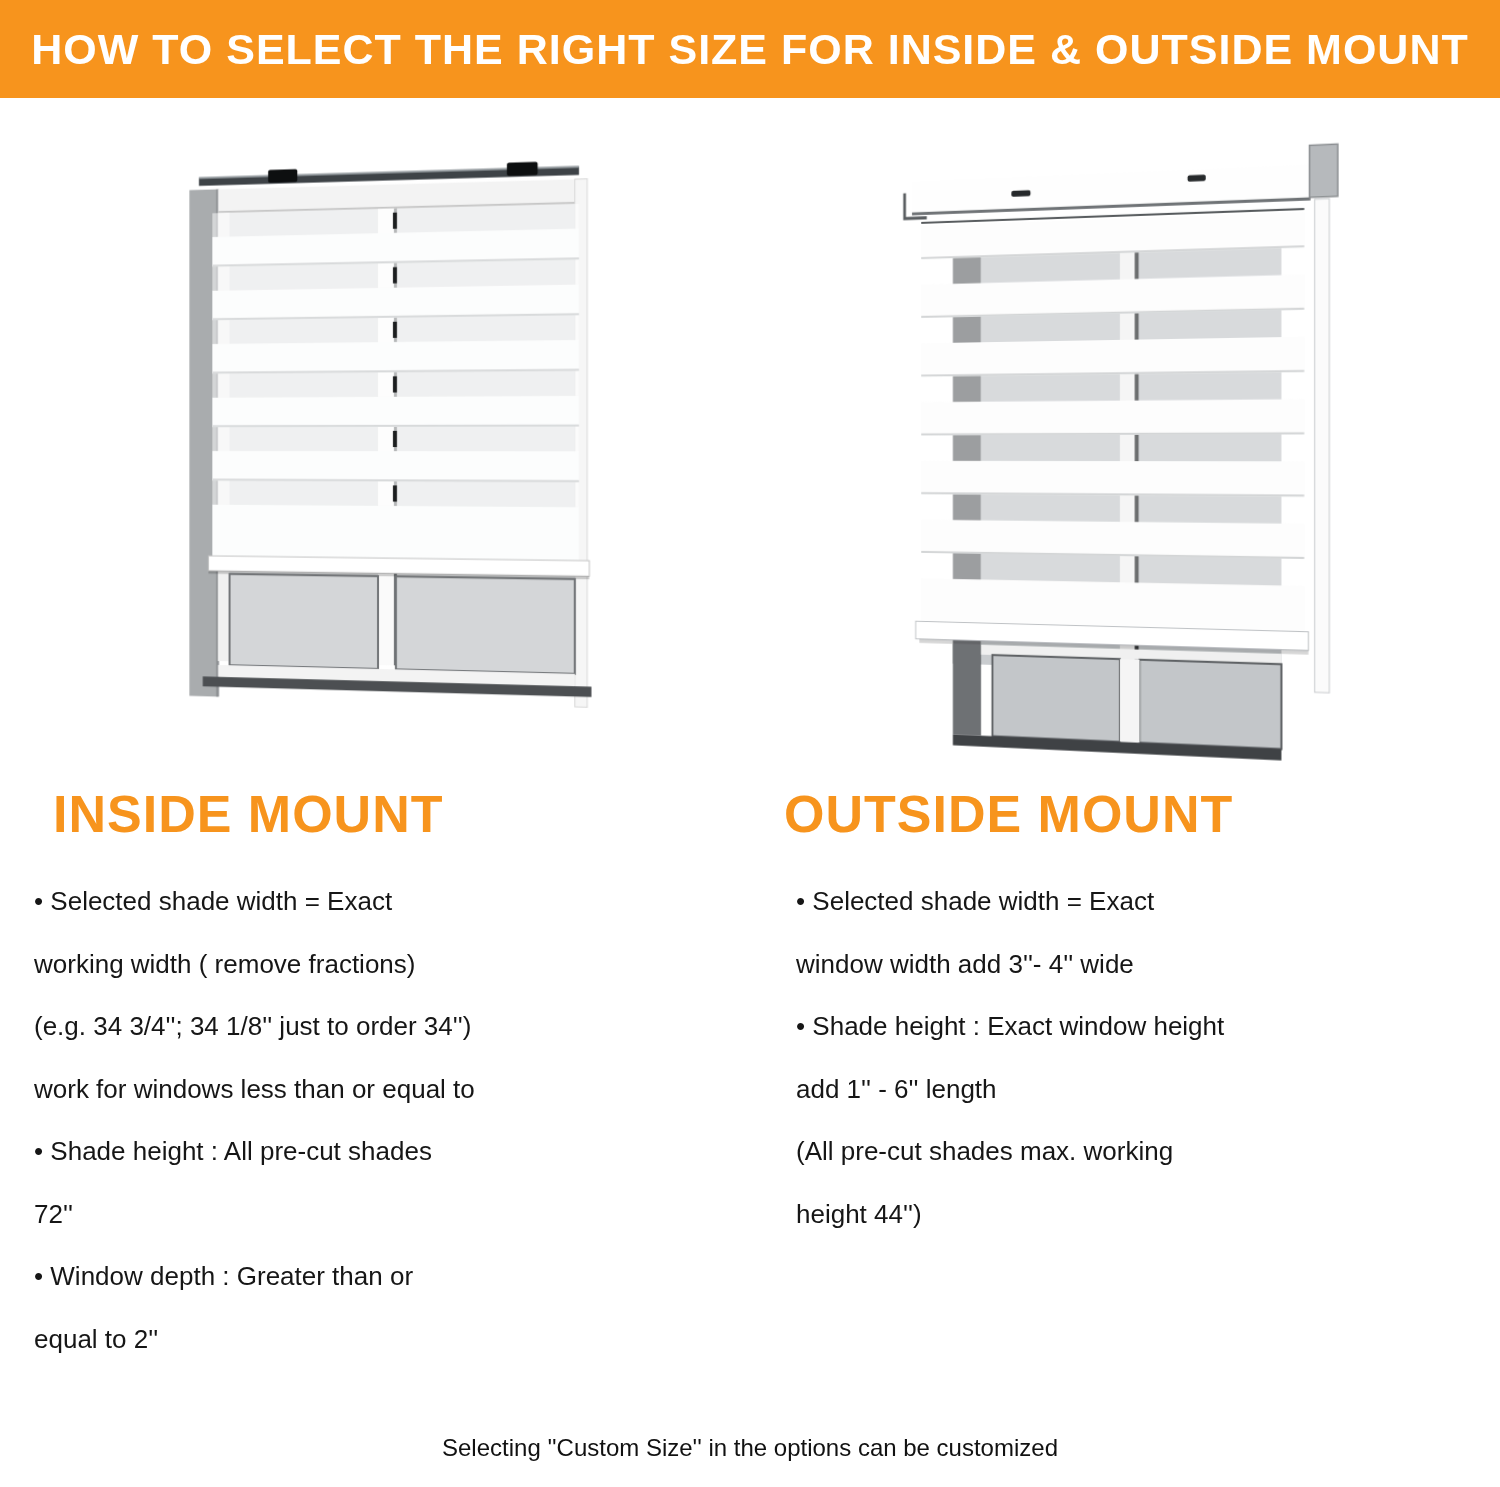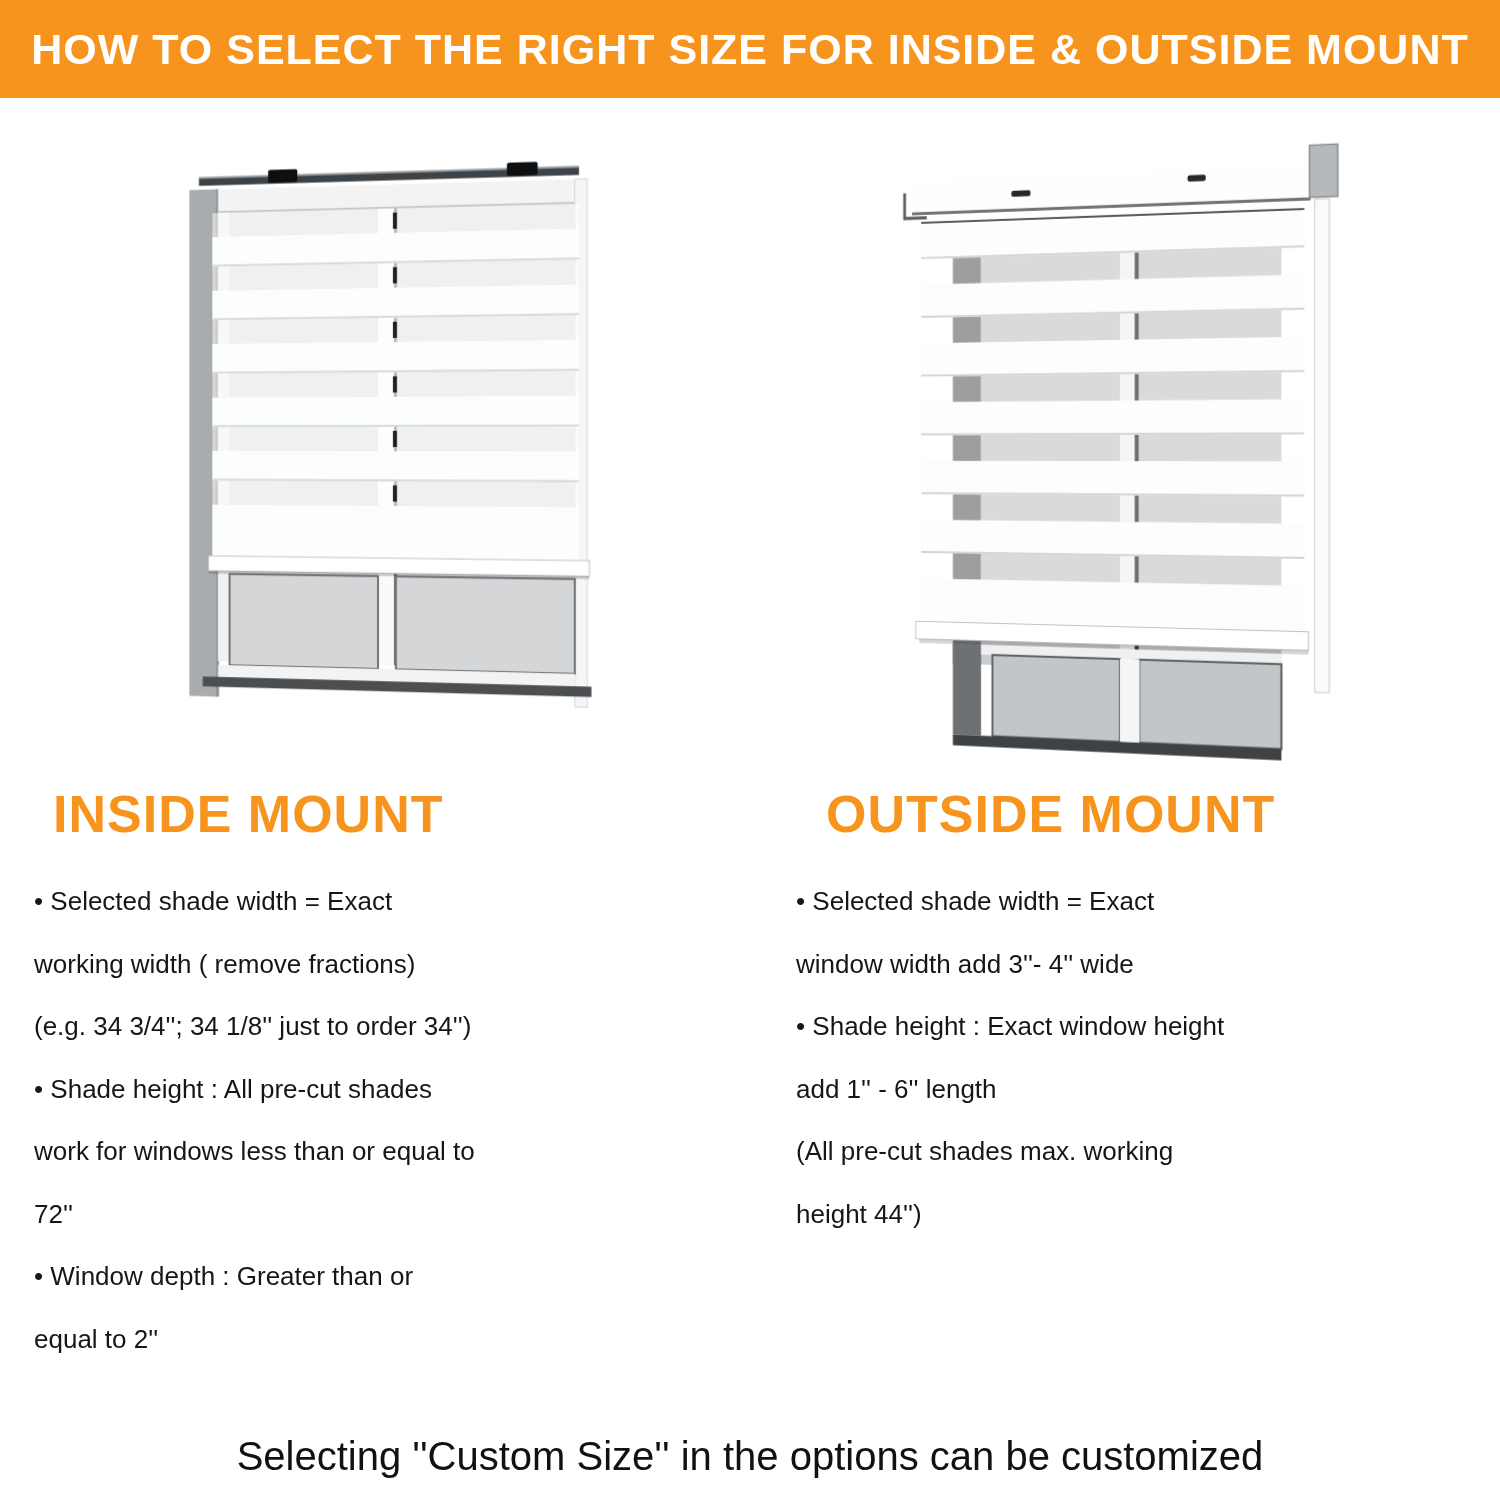--- a/index.html
+++ b/index.html
@@ -20,30 +20,30 @@
   .illus svg { width:100%; height:100%; display:block; }
   .illus-left  { left:166px; top:153px; width:434px; height:578px;
                  transform:perspective(1600px) rotateY(-10deg); }
   .illus-right { left:886px; top:144px; width:454px; height:616px;
                  transform:perspective(1500px) rotateY(-13deg); }
   .col-heading {
     position:absolute; margin:8px; color:#F7941D; font-size:52px;
     font-weight:bold; letter-spacing:1px; white-space:nowrap;
   }
   .heading-inside  { left:45px;  top:776px; }
-  .heading-outside { left:818px; top:776px; }
+  .heading-outside { left:776px; top:776px; }
   .bullets { position:absolute; top:870px; }
   .bullets-inside  { left:34px;  width:716px; }
   .bullets-outside { left:796px; width:700px; }
   .bullets .line {
     font-size:26px; line-height:62.5px; color:#161616; white-space:nowrap;
   }
   .footer {
     position:absolute; left:0; top:1434px; width:1500px;
-    text-align:center; font-size:40px; color:#111111;
+    text-align:center; font-size:24px; color:#111111;
   }
 </style>
 </head>
 <body>
 
 <div class="page">
 
   <header class="banner">
     <h1>HOW TO SELECT THE RIGHT SIZE FOR INSIDE &amp; OUTSIDE MOUNT</h1>
   </header>
@@ -192,22 +192,22 @@
     </svg>
   </div>
 
   <h2 class="col-heading heading-inside">INSIDE MOUNT</h2>
   <h2 class="col-heading heading-outside">OUTSIDE MOUNT</h2>
 
   <div class="bullets bullets-inside">
     <div class="line">• Selected shade width = Exact</div>
     <div class="line">working width ( remove fractions)</div>
     <div class="line">(e.g. 34 3/4''; 34 1/8'' just to order 34'')</div>
+    <div class="line">work for windows less than or equal to</div>
     <div class="line">• Shade height : All pre-cut shades</div>
-    <div class="line">work for windows less than or equal to</div>
     <div class="line">72''</div>
     <div class="line">• Window depth : Greater than or</div>
     <div class="line">equal to 2''</div>
   </div>
 
   <div class="bullets bullets-outside">
     <div class="line">• Selected shade width = Exact</div>
     <div class="line">window width add 3''- 4'' wide</div>
     <div class="line">• Shade height : Exact window height</div>
     <div class="line">add 1'' - 6'' length</div>

